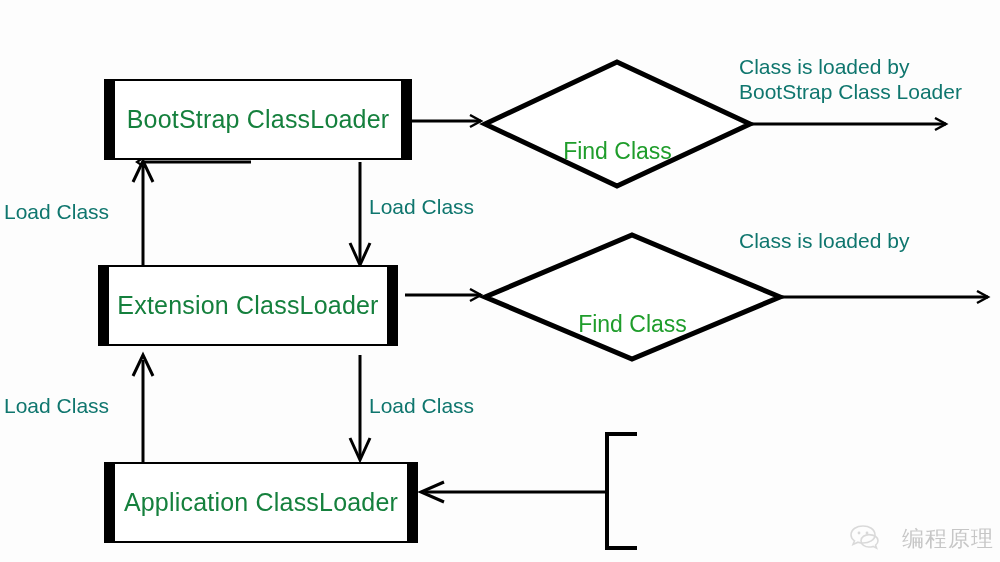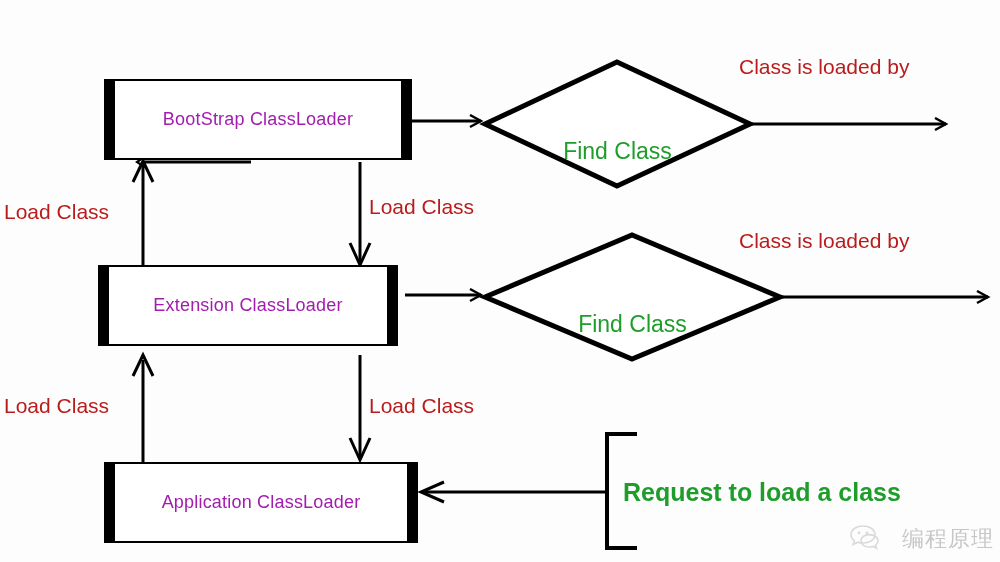--- a/index.html
+++ b/index.html
@@ -29,28 +29,28 @@
     box-sizing: border-box;
     background: #ffffff;
     border: 2px solid #000000;
     border-left: 11px solid #000000;
     border-right: 11px solid #000000;
     display: flex;
     align-items: center;
     justify-content: center;
   }
   .node-label {
-    color: #a21caf;
-    font-size: 18px;
+    color: #15803d;
+    font-size: 25px;
     letter-spacing: 0.2px;
     white-space: nowrap;
   }
   .edge-label {
     position: absolute;
-    color: #b91c1c;
+    color: #0f766e;
     font-size: 21px;
     white-space: nowrap;
     line-height: 25px;
   }
   .edge-label.two-line {
     text-align: left;
   }
   .diamond-label {
     position: absolute;
     color: #1f9d2b;
@@ -168,27 +168,27 @@
   <div class="edge-label" style="left:4px; top:199px;">Load Class</div>
 
   <div class="edge-label" style="left:369px; top:194px;">Load Class</div>
 
   <div class="edge-label" style="left:4px; top:393px;">Load Class</div>
 
   <div class="edge-label" style="left:369px; top:393px;">Load Class</div>
 
   <div class="edge-label two-line" style="left:739px; top:54px;">
     <div>Class is loaded by</div>
+    <div>BootStrap Class Loader</div>
   </div>
 
   <div class="edge-label two-line" style="left:739px; top:228px;">
     <div>Class is loaded by</div>
   </div>
 
-  <div class="request-label" style="left:623px; top:478px;">Request to load a class</div>
 
   <div id="watermark">
     <svg width="40" height="28" viewBox="0 0 40 28">
       <path d="M 2 10 C 2 4 8 1 14 1 C 20 1 26 4 26 10 C 26 15 20 18 14 18 C 12 18 10.5 17.7 9 17.2 L 4 19.5 L 5.5 15.8 C 3.3 14.3 2 12.3 2 10 Z" fill="none" stroke="#8a8a8a" stroke-width="1.6"></path>
       <circle cx="10" cy="8" r="1.4" fill="#8a8a8a"></circle>
       <circle cx="18" cy="8" r="1.4" fill="#8a8a8a"></circle>
       <path d="M 20 22 C 16 22 12 19.6 12 15.8 C 12 12 16 9.6 20 9.6 C 25 9.6 29 12 29 15.8 C 29 17.6 28 19.1 26.6 20.2 L 27.6 23.2 L 24 21.4 C 22.8 21.8 21.4 22 20 22 Z" fill="none" stroke="#8a8a8a" stroke-width="1.6"></path>
     </svg>
     <span class="wm-text">编程原理</span>
   </div>

